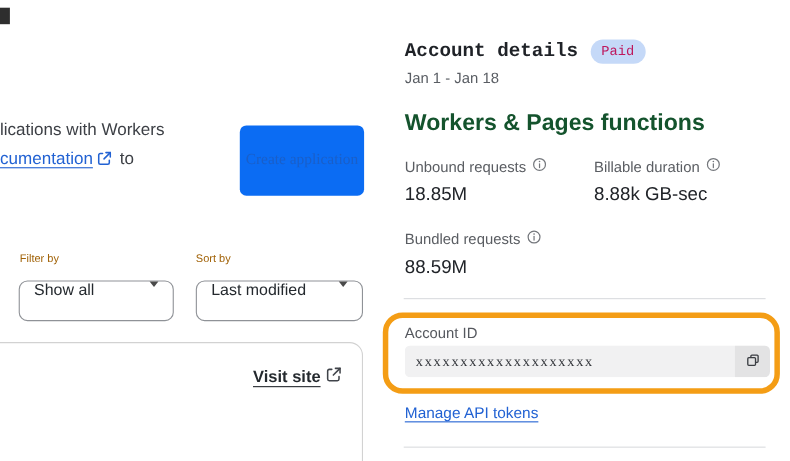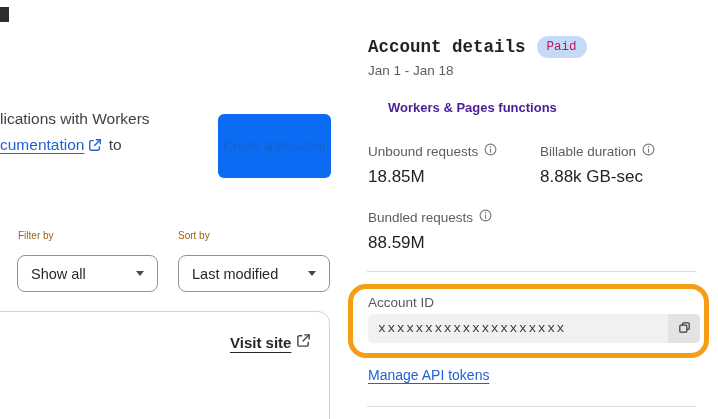--- a/index.html
+++ b/index.html
@@ -19,56 +19,56 @@
   .intro{position:absolute;left:0;top:106px;width:210px;font-size:15.5px;line-height:26px;color:#3d4046;}
   .intro a{color:var(--link_blue);text-decoration:underline;text-underline-offset:3px;cursor:pointer;}
   .ext-icon{display:inline-block;vertical-align:-2px;margin:0 2px 0 4px;}
 
   .create-btn{position:absolute;left:218px;top:114px;width:113px;height:64px;background:var(--accent_blue);
     border:none;border-radius:6px;color:#1a5fc8;font-size:14px;line-height:18px;font-family:Liberation Serif, serif;
     display:flex;align-items:center;justify-content:center;text-align:center;cursor:pointer;}
 
   .field-label{position:absolute;font-size:10px;color:#a16207;}
   .select{position:absolute;top:255px;height:37px;border:1.4px solid #8f9297;border-radius:8px;background:#fff;
-    display:flex;align-items:center;padding:0 13px;font-size:14.5px;color:#24292e;cursor:pointer;}
+    display:flex;align-items:flex-start;padding:0 13px;font-size:14.5px;color:#24292e;cursor:pointer;}
   .select .caret{margin-left:auto;width:0;height:0;border-left:4.5px solid transparent;
     border-right:4.5px solid transparent;border-top:5.5px solid #4a4a4a;}
 
   .card{position:absolute;left:-24px;top:311px;width:354px;height:130px;background:#fff;
     border:1px solid #d2d2d2;border-radius:12px;}
   .visit-site{position:absolute;left:230px;top:333px;display:flex;align-items:center;gap:5px;
     font-size:15px;font-weight:600;color:#24292e;cursor:pointer;}
   .visit-site .vs-text{text-decoration:underline;text-underline-offset:4px;}
 
   
   .acct-title{position:absolute;left:368px;top:36px;font-size:17.5px;font-weight:700;color:#1f2227;
     display:flex;align-items:center;gap:11px;font-family:Liberation Mono, monospace;}
   .badge{background:#c5d9f8;color:#be185d;font-size:12.5px;font-weight:400;border-radius:11px;
     padding:3px 10px;line-height:16px;}
   .date-range{position:absolute;left:368px;top:63px;font-size:13.5px;color:#595d63;}
-  .section-title{position:absolute;left:368px;top:100px;font-size:13px;font-weight:700;color:#4c1d95;margin-left:20px;}
+  .section-title{position:absolute;left:368px;top:100px;font-size:21px;font-weight:700;color:#14532d;}
 
   .stat{position:absolute;width:190px;}
   .stat .s-label{font-size:13.5px;color:#5a5d62;display:flex;align-items:center;gap:6px;}
   .stat .s-value{font-size:17px;color:#212429;margin-top:8px;}
   .stat.pos-a{left:368px;top:143px;}
   .stat.pos-b{left:540px;top:143px;}
   .stat.pos-c{left:368px;top:209px;}
 
   .divider{position:absolute;left:367px;width:329px;height:1px;background:#dadcdf;}
   .divider.d1{top:271px;}
   .divider.d2{top:406px;}
 
   .annotation{position:absolute;left:348px;top:284px;width:361px;height:74px;border:5.5px solid var(--orange);
     border-radius:18px;pointer-events:none;}
 
   .acctid-label{position:absolute;left:368px;top:295px;font-size:13.5px;color:#55585e;}
   .acctid-row{position:absolute;left:368px;top:314px;width:332px;height:29px;display:flex;
     border-radius:5px;overflow:hidden;}
-  .acctid-input{flex:1;border:none;background:#f1f1f2;font-family:Liberation Mono, monospace;font-size:13px;
+  .acctid-input{flex:1;border:none;background:#f1f1f2;font-family:Liberation Serif, serif;font-size:13px;
     letter-spacing:1.6px;color:#33363b;padding:0 10px;outline:none;min-width:0;}
   .copy-btn{width:32px;background:#e3e3e4;border:none;display:flex;align-items:center;justify-content:center;
     cursor:pointer;color:#3a3d42;}
 
   .manage-link{position:absolute;left:368px;top:367px;font-size:14px;color:var(--link_blue);
     text-decoration:underline;text-underline-offset:3px;cursor:pointer;}
 </style>
 </head>
 <body>
 

